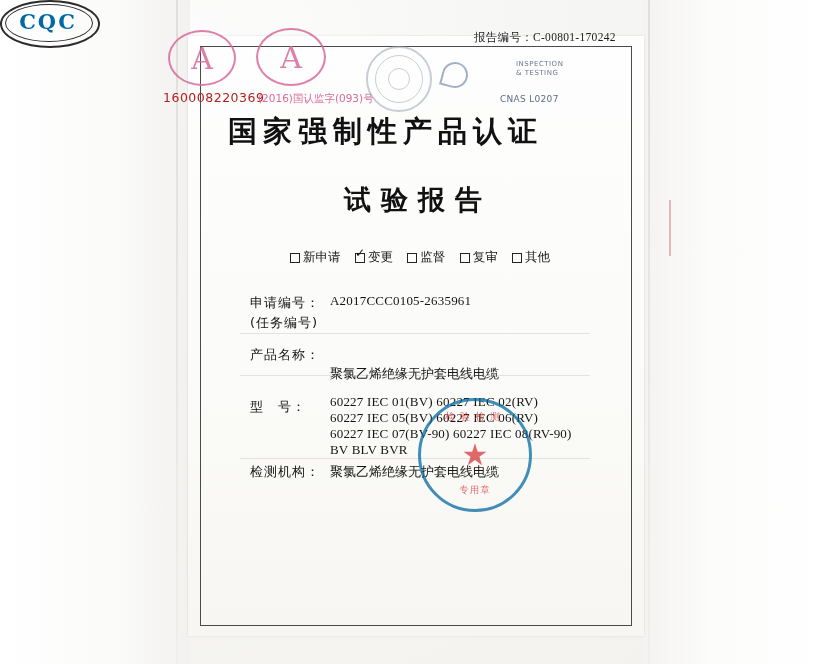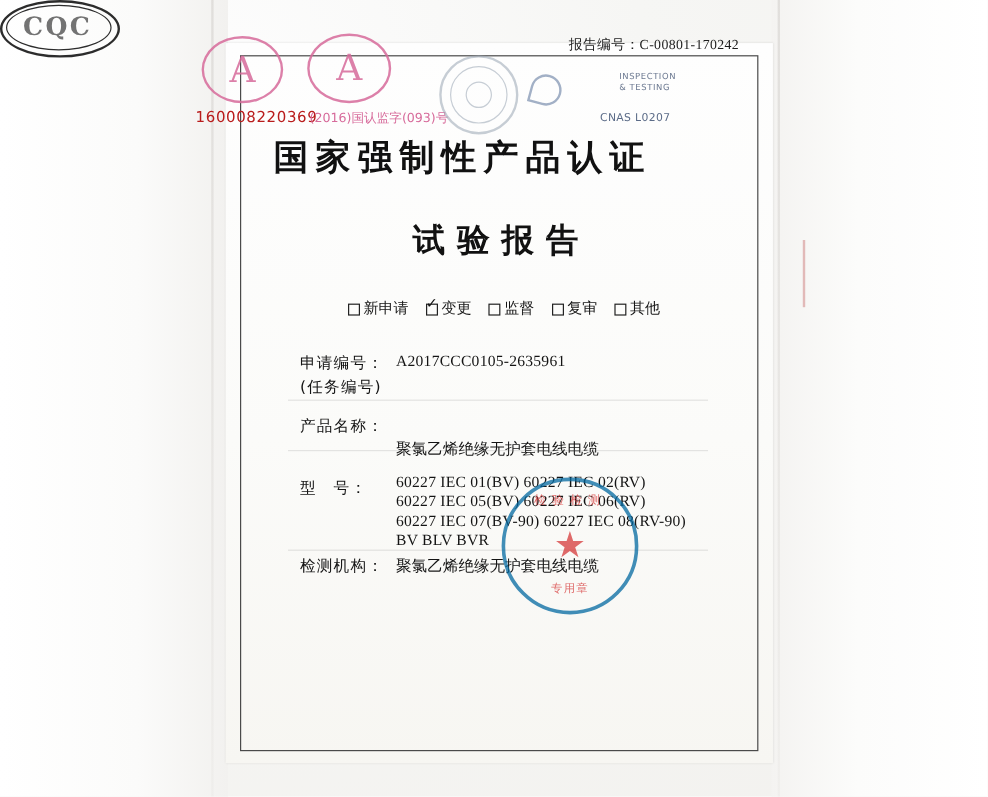--- a/index.html
+++ b/index.html
@@ -286,21 +286,21 @@
     border-radius: 50%;
   }
   #cqc-logo .letters {
     position: absolute;
     left: 0; top: 9px;
     width: 96px;
     text-align: center;
     font-size: 21px;
     font-weight: bold;
     letter-spacing: 2px;
-    color: #737373;
+    color: #0369a1;
     font-family: "DejaVu Serif", serif;
   }
 
   
   #edge-mark {
     position: absolute;
     right: 152px; top: 200px;
     width: 2px; height: 56px;
     background: rgba(200,110,110,.45);
   }

